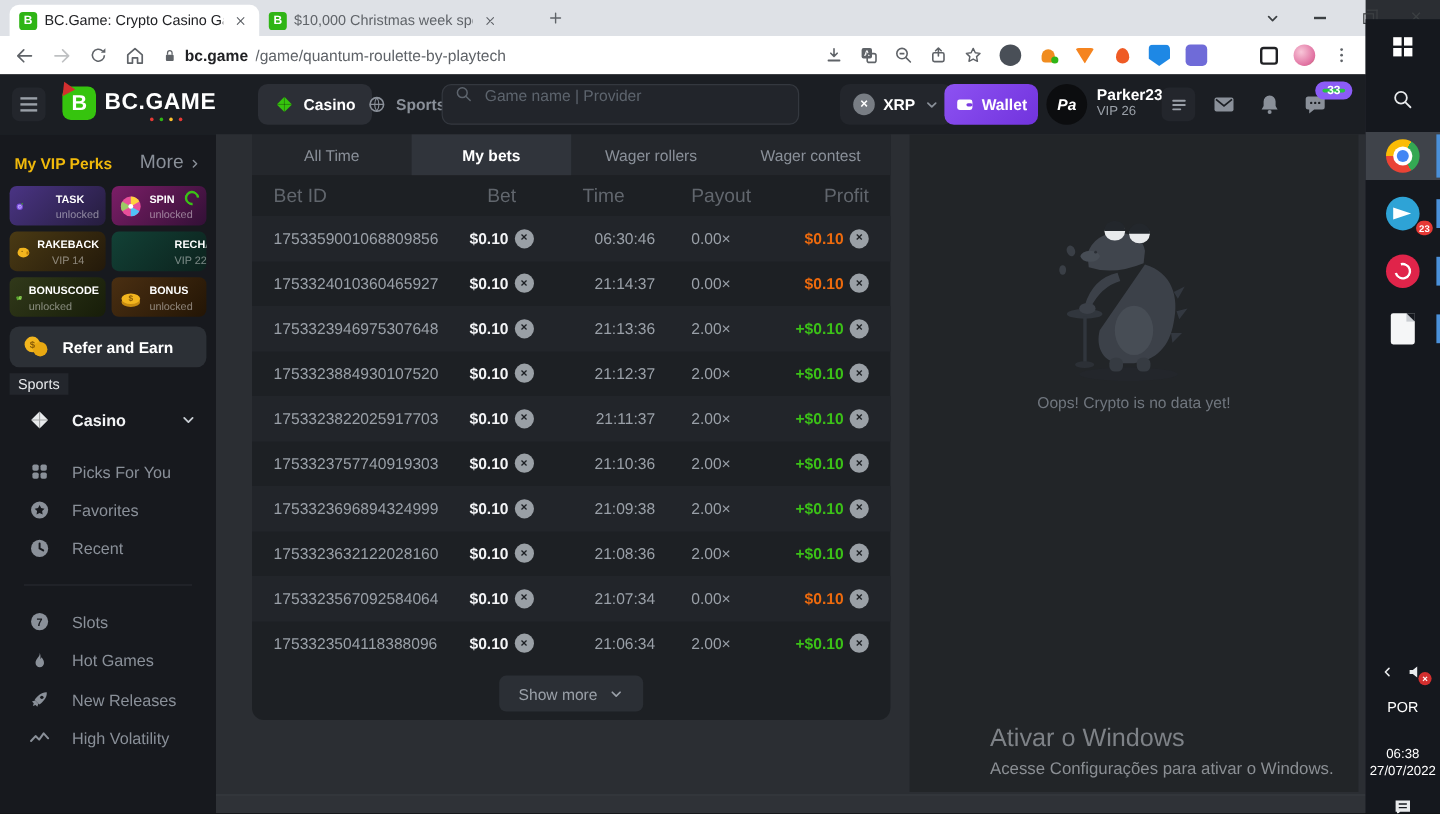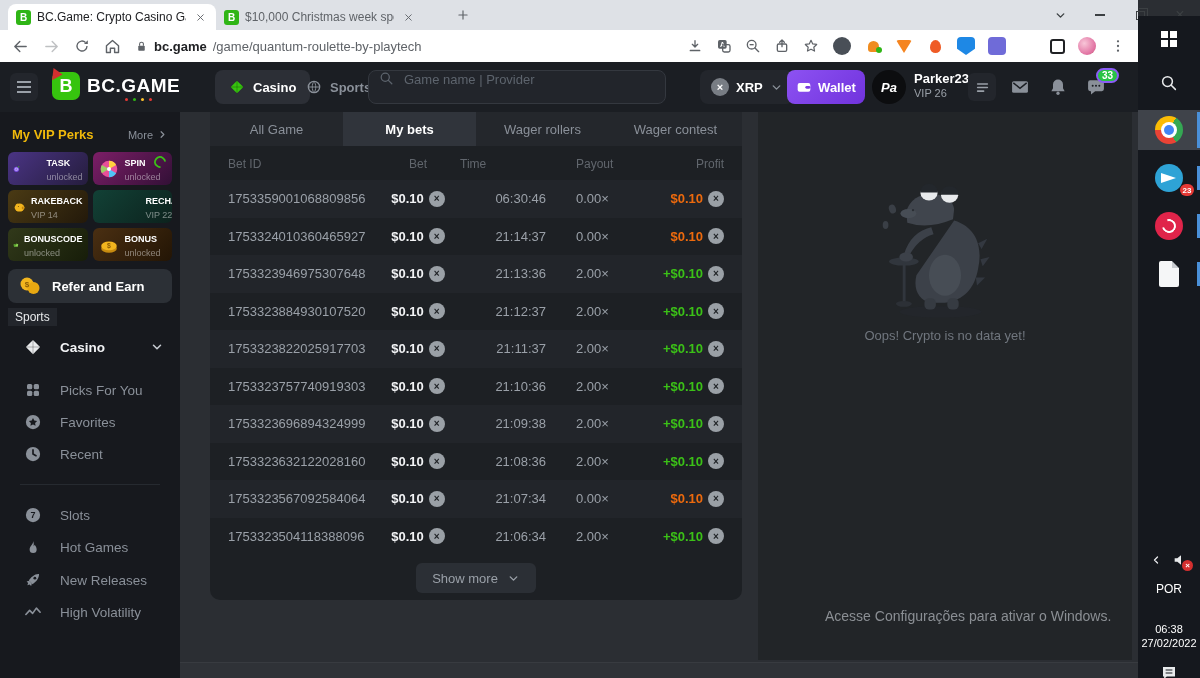--- a/index.html
+++ b/index.html
@@ -57,58 +57,58 @@
   .coin{width:18px;height:18px;border-radius:50%;background:#787d84;color:#fff;display:flex;align-items:center;justify-content:center;font-size:11px;font-weight:900;flex:none;}
   .coin:before{content:"×";}
   .wallet{position:absolute;left:787px;top:8px;width:78px;height:34px;border-radius:8px;background:linear-gradient(135deg,#8d52f2,#7133dd);color:#fff;font-size:13px;font-weight:bold;display:flex;align-items:center;justify-content:center;gap:6px;}
   .avatar{position:absolute;left:872px;top:8px;width:34px;height:34px;border-radius:50%;background:#0c0d0f;color:#fff;font-weight:bold;font-style:italic;font-size:13px;display:flex;align-items:center;justify-content:center;}
   .uinfo{position:absolute;left:914px;top:9px;line-height:15px;}
   .uname{color:#fff;font-size:13px;font-weight:bold;}
   .uvip{color:#9aa0a8;font-size:11px;}
   .sqbtn{position:absolute;top:11px;width:28px;height:28px;background:#23262c;border-radius:6px;display:flex;align-items:center;justify-content:center;}
   .hico{position:absolute;top:15px;color:#8a9099;}
   .chatwrap{position:absolute;left:1086px;top:15px;color:#8a9099;}
-  .badge{position:absolute;left:10px;top:-9px;min-width:18px;height:15px;border-radius:8px;background:#28c445;color:#fff;font-size:10px;font-weight:bold;display:flex;align-items:center;justify-content:center;padding:0 4px;border:2px solid #8b5cf6;}
+  .badge{position:absolute;left:10px;top:-9px;min-width:18px;height:15px;border-radius:8px;background:#28c445;color:#fff;font-size:10px;font-weight:bold;display:flex;align-items:center;justify-content:center;padding:0 4px;border:6px solid #8b5cf6;}
   
   .sidebar{position:absolute;left:0;top:50px;width:180px;bottom:0;background:#17191e;overflow:hidden;}
   .vip-head{display:flex;justify-content:space-between;align-items:center;padding:15px 12px 8px 12px;}
   .vip-title{color:#f0b90b;font-size:13px;font-weight:bold;}
-  .vip-more{color:#8a9099;font-size:11px;display:flex;align-items:center;gap:4px;}
+  .vip-more{color:#8a9099;font-size:16px;display:flex;align-items:center;gap:4px;}
   .vip-grid{display:grid;grid-template-columns:1fr 1fr;gap:5px;padding:2px 8px 0 8px;}
   .vcard{height:33px;border-radius:6px;display:flex;align-items:center;gap:5px;padding:0 5px;position:relative;overflow:hidden;}
   .vcard .vt{line-height:11px;}
   .vlabel{font-size:9px;font-weight:bold;color:#fff;}
   .vsub{font-size:9px;color:rgba(255,255,255,.45);}
   .task{background:linear-gradient(135deg,#4a3484,#251d3d);gap:26px;}
   .spin{background:linear-gradient(135deg,#7c1e67,#321036);}
   .spin:after{content:"";position:absolute;right:6px;top:4px;width:8px;height:8px;border:2.5px solid #3bc117;border-right-color:transparent;border-radius:50%;transform:rotate(40deg);}
-  .rakeback{background:linear-gradient(135deg,#4a3a14,#23190a);}
+  .rakeback{background:linear-gradient(135deg,#4a3a14,#23190a);text-align:center;}
   .recharge{background:linear-gradient(135deg,#124136,#0c221d);gap:48px;}
   .bonuscode{background:linear-gradient(135deg,#31391a,#171d09);}
   .bonus{background:linear-gradient(135deg,#4a2f12,#231505);}
   .refer{margin:8px 8px 0 8px;background:#2c3036;border-radius:8px;height:34px;display:flex;align-items:center;gap:10px;padding:0 10px;color:#fff;font-size:13px;font-weight:bold;}
   .sports-tip{display:inline-block;margin:5px 0 0 8px;background:#23262c;color:#e8eaec;font-size:12px;padding:2px 7px;}
   .srow{display:flex;align-items:center;height:34px;padding:0 16px 0 24px;gap:18px;color:#8a9099;font-size:13.5px;}
   .srow.casino{color:#f2f3f5;font-weight:bold;margin-top:4px;}
   .srow .lbl{flex:1;}
   .smenu{margin-top:10px;}
   .smenu .srow{height:32px;}
   .sdiv{border-top:1px solid #262a30;margin:14px 20px;}
   .chev{flex:none;display:none;}
   .has-chevron .chev{display:block;}
   
   .main{position:absolute;left:180px;top:50px;right:0;bottom:0;background:#2b2e33;}
   .panel{position:absolute;left:30px;top:0;width:532px;height:488px;background:#1d2024;border-radius:0 0 10px 10px;display:flex;flex-direction:column;}
   .ptabs{display:flex;height:34px;background:#24272c;flex:none;}
   .ptab{flex:1;display:flex;align-items:center;justify-content:center;font-size:13px;color:#8a9099;}
   .ptab.active{background:#30343b;color:#fff;font-weight:bold;}
   .grid{display:grid;grid-template-columns:148px 84px 86px 112px 1fr;padding:0 18px;align-items:center;}
-  .thead{height:32px;margin-top:2px;font-size:12px;color:#61666d;flex:none;}
+  .thead{height:32px;margin-top:2px;font-size:16px;color:#61666d;flex:none;}
   .thead .c2{text-align:center;}
-  .thead .c3{text-align:left;}
+  .thead .c3{text-align:center;}
   .thead .c4{padding-left:30px;}
   .thead .c5{text-align:right;}
   .rows{flex:none;}
   .brow{height:37.5px;font-size:13px;color:#9aa0a8;}
   .brow:nth-child(odd){background:#22252a;}
   .bid{overflow:hidden;white-space:nowrap;}
   .bval{display:flex;align-items:center;justify-content:center;gap:5px;color:#f2f3f5;font-weight:bold;}
   .btime{text-align:right;}
   .bpay{padding-left:30px;}
   .bprofit{display:flex;align-items:center;justify-content:flex-end;gap:5px;font-weight:bold;}
@@ -690,21 +690,21 @@
           </div>
         </div>
       
     </div>
 
     <div class="main">
       <div class="panel">
         <div class="ptabs">
 
             <div class="ptab">
-              <span>All Game</span>
+              <span>All Time</span>
             </div>
 
             <div class="ptab active">
               <span>My bets</span>
             </div>
 
             <div class="ptab">
               <span>Wager rollers</span>
             </div>
 
@@ -891,20 +891,21 @@
           </g>
           <path d="M60 52 q-14 4 -22 20 l-4 -2 q6 -20 24 -24 z" fill="#3c4149"></path>
           <ellipse cx="36" cy="72" rx="6" ry="4" fill="#3c4149"></ellipse>
           <rect x="52" y="108" width="10" height="10" rx="4" fill="#363b42"></rect>
           <rect x="72" y="108" width="10" height="10" rx="4" fill="#363b42"></rect>
         </svg>
         <div class="nodata">Oops! Crypto is no data yet!</div>
       </div>
 
       <div class="watermark">
+        <div class="wm1">Ativar o Windows</div>
         <div class="wm2">Acesse Configurações para ativar o Windows.</div>
       </div>
 
       <div class="footer"></div>
     </div>
   </div>
 
   <div class="taskbar">
     <div class="tbi tb-win">
         <span class="winlogo">
@@ -944,21 +945,21 @@
       <span class="spk">
           <svg width="16" height="16">
             <use href="#ic-speaker"></use>
           </svg>
           <span class="spkbadge">×</span>
         </span>
     </div>
     <div class="tb-lang">POR</div>
     <div class="tb-clock">
       <div>06:38</div>
-      <div>27/02/2022</div>
+      <div>27/07/2022</div>
     </div>
     <div class="tb-action">
         <svg width="18" height="18">
           <use href="#ic-action"></use>
         </svg>
       </div>
   </div>
 
 </div>
 

